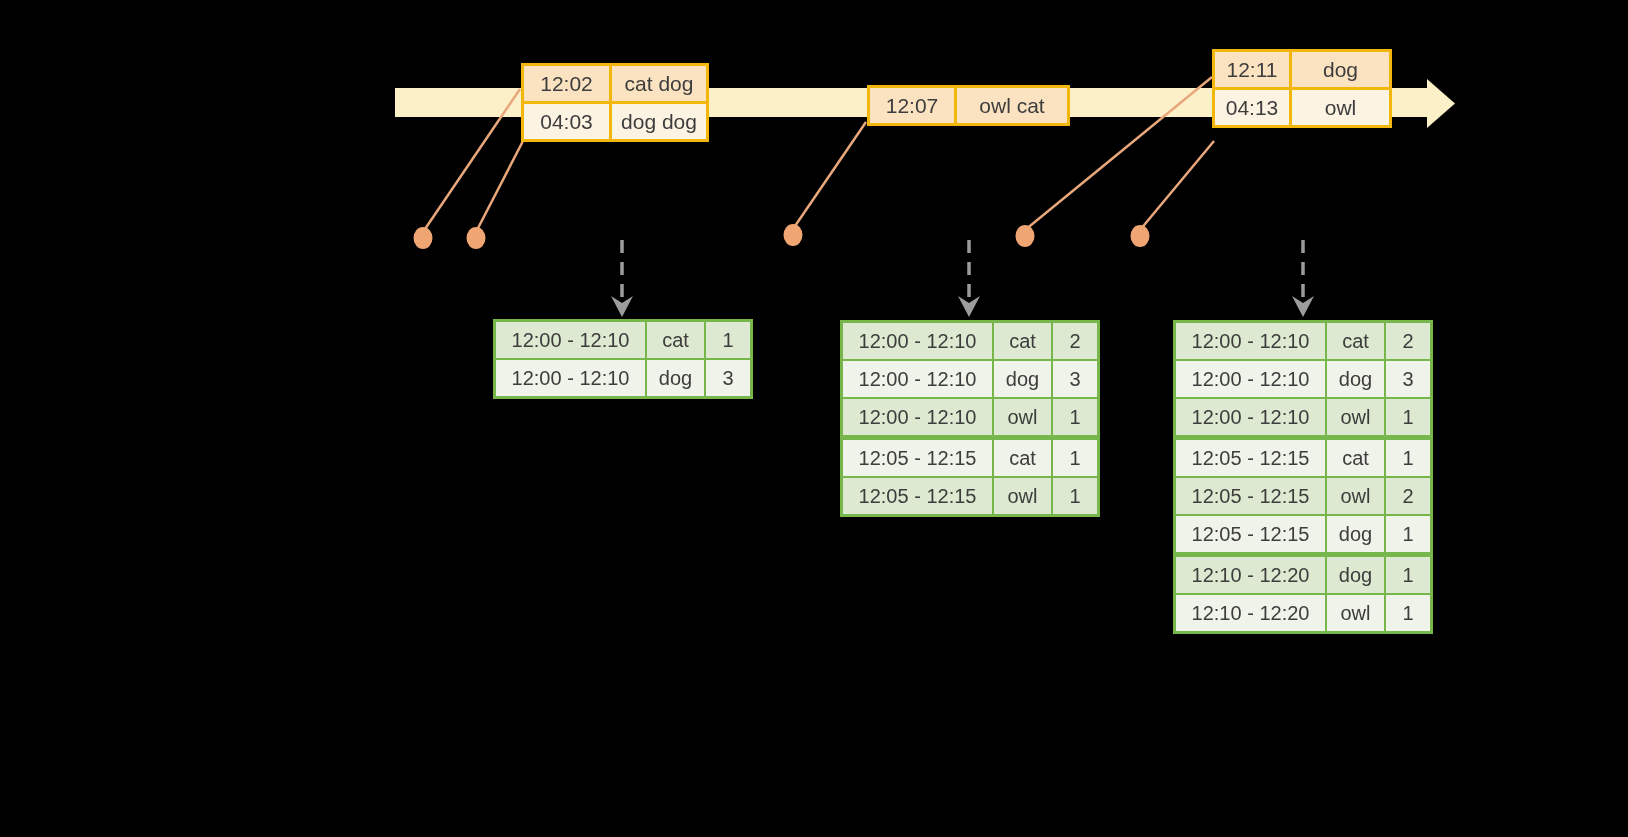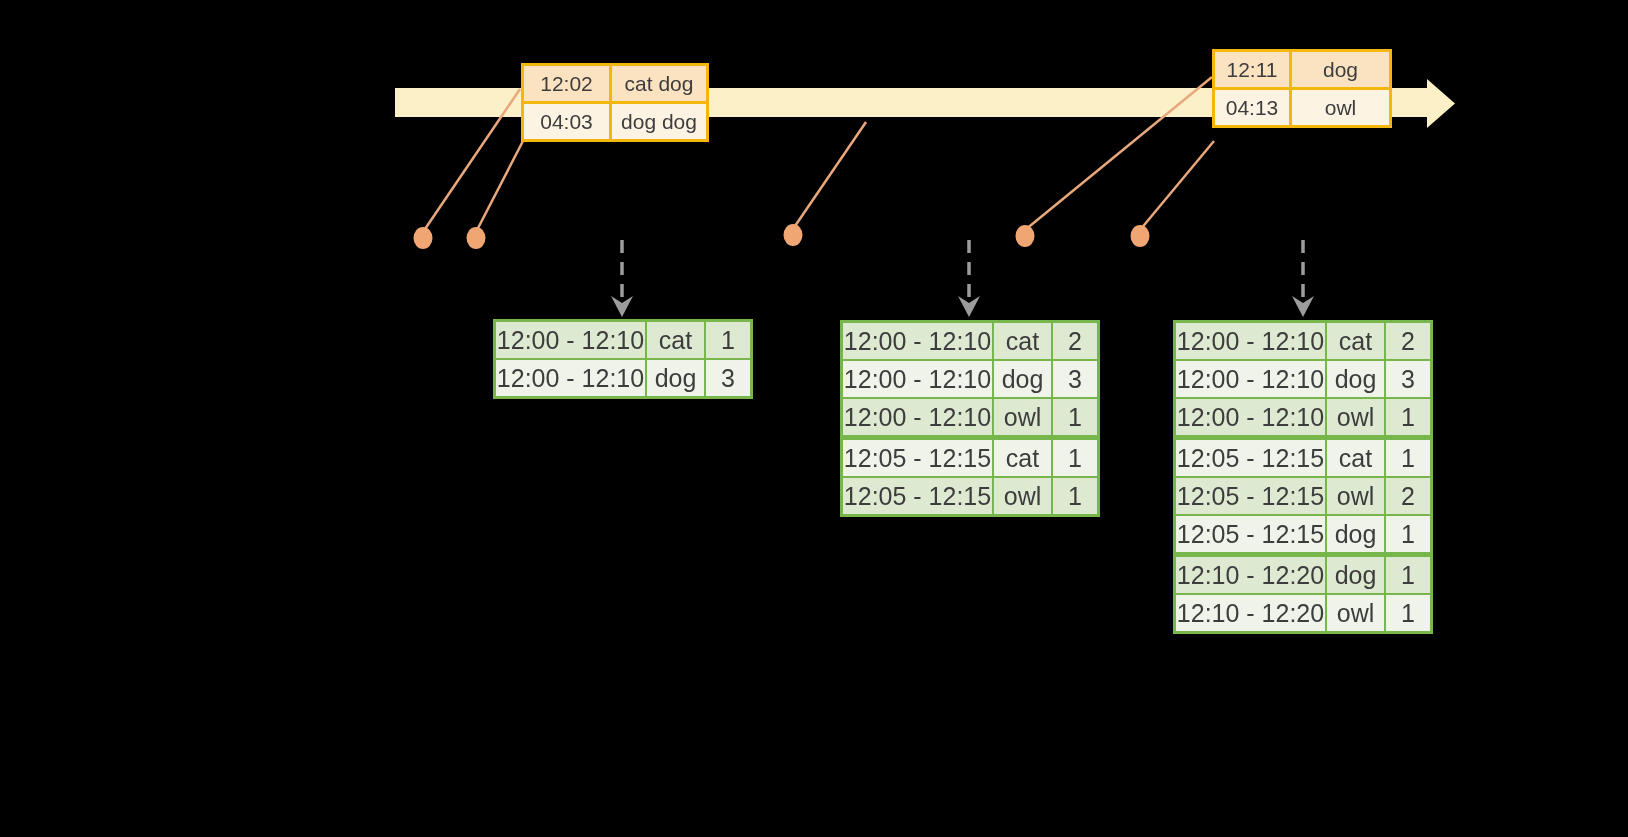--- a/index.html
+++ b/index.html
@@ -32,21 +32,21 @@
   .result-table{
     position:absolute;
     background:var(--result-border);
     border:3px solid var(--result-border);
     display:flex;flex-direction:column;gap:2px;
   }
   .result-row{display:flex;gap:2px;}
   .result-row.separator{margin-top:3px;}
   .result-cell{
     display:flex;align-items:center;justify-content:center;
-    height:36px;font-size:25px;
+    height:36px;font-size:20px;
   }
   .result-row.shade-a .result-cell{background:var(--result-fill-dark);}
   .result-row.shade-b .result-cell{background:var(--result-fill-light);}
   .cell-window{width:149px}
   .cell-word{width:57px}
   .cell-count{width:44px}
 </style>
 </head>
 <body>
 
@@ -86,20 +86,26 @@
   </svg>
 
   <div class="event-table b1" style="left:521px;top:63px">
       <div class="event-row shade-a">
         <div class="event-cell cell-time">12:02</div>
         <div class="event-cell cell-words">cat dog</div>
       </div>
       <div class="event-row shade-b">
         <div class="event-cell cell-time">04:03</div>
         <div class="event-cell cell-words">dog dog</div>
+      </div>
+    </div>
+  <div class="event-table b2" style="left:867px;top:85px">
+      <div class="event-row shade-a">
+        <div class="event-cell cell-time">12:07</div>
+        <div class="event-cell cell-words">owl cat</div>
       </div>
     </div>
   <div class="event-table b3" style="left:1212px;top:49px">
       <div class="event-row shade-a">
         <div class="event-cell cell-time">12:11</div>
         <div class="event-cell cell-words">dog</div>
       </div>
       <div class="event-row shade-b">
         <div class="event-cell cell-time">04:13</div>
         <div class="event-cell cell-words">owl</div>

